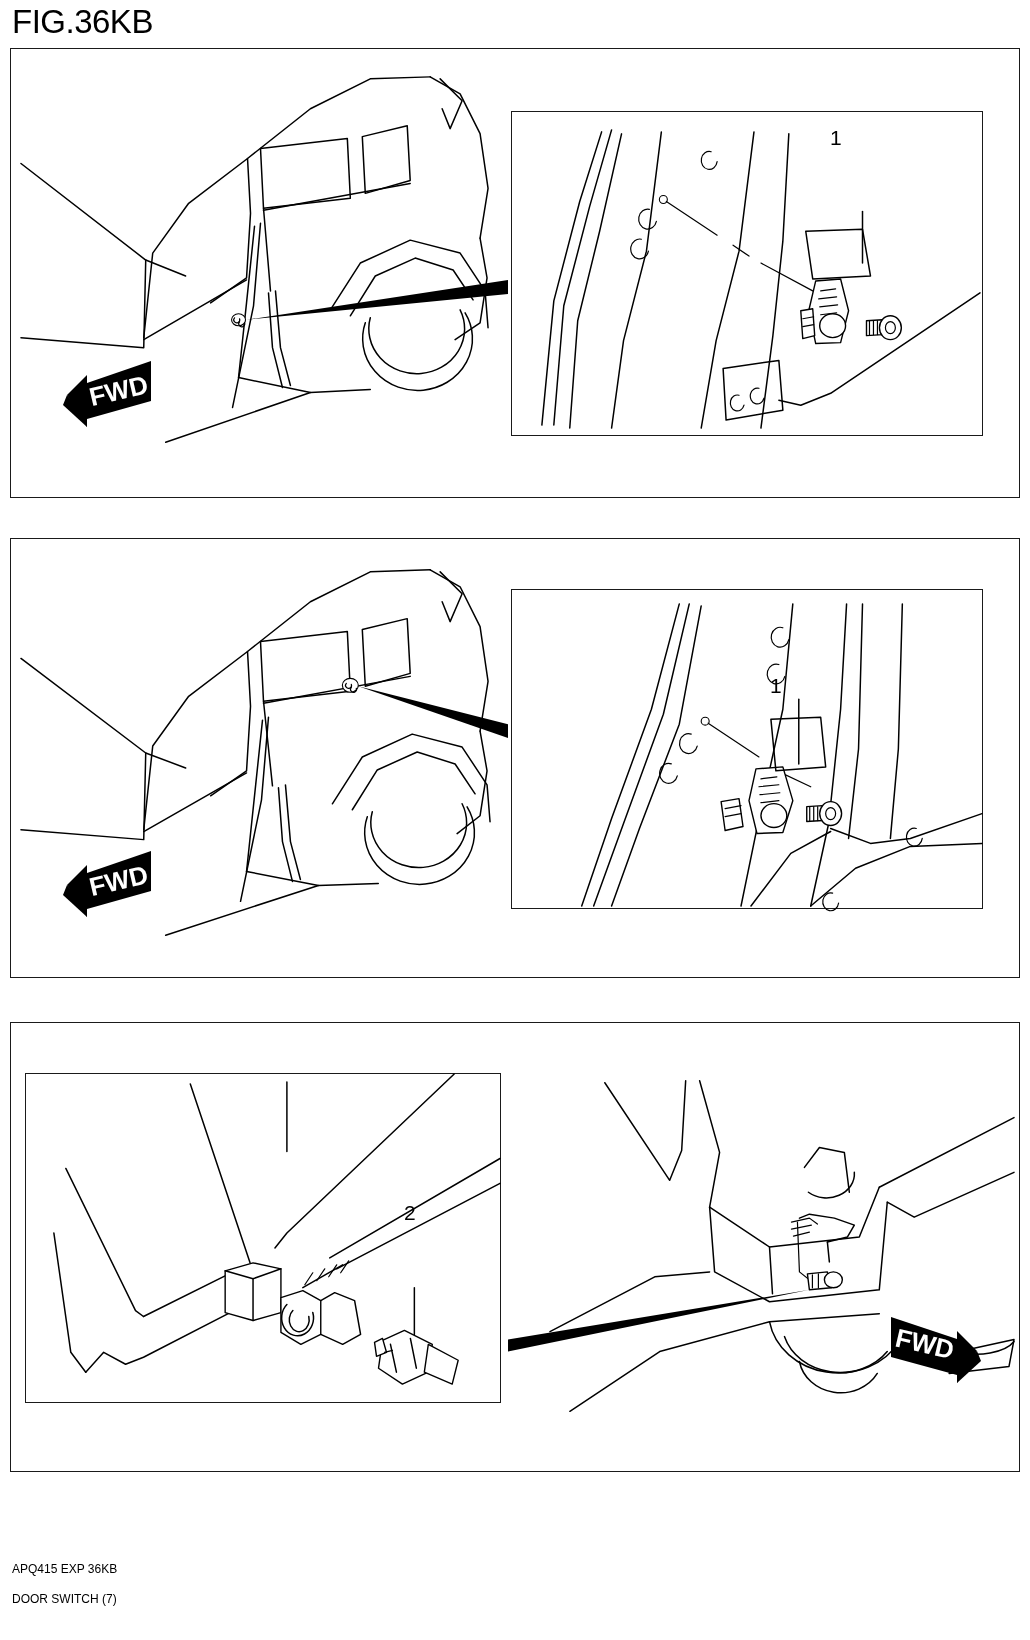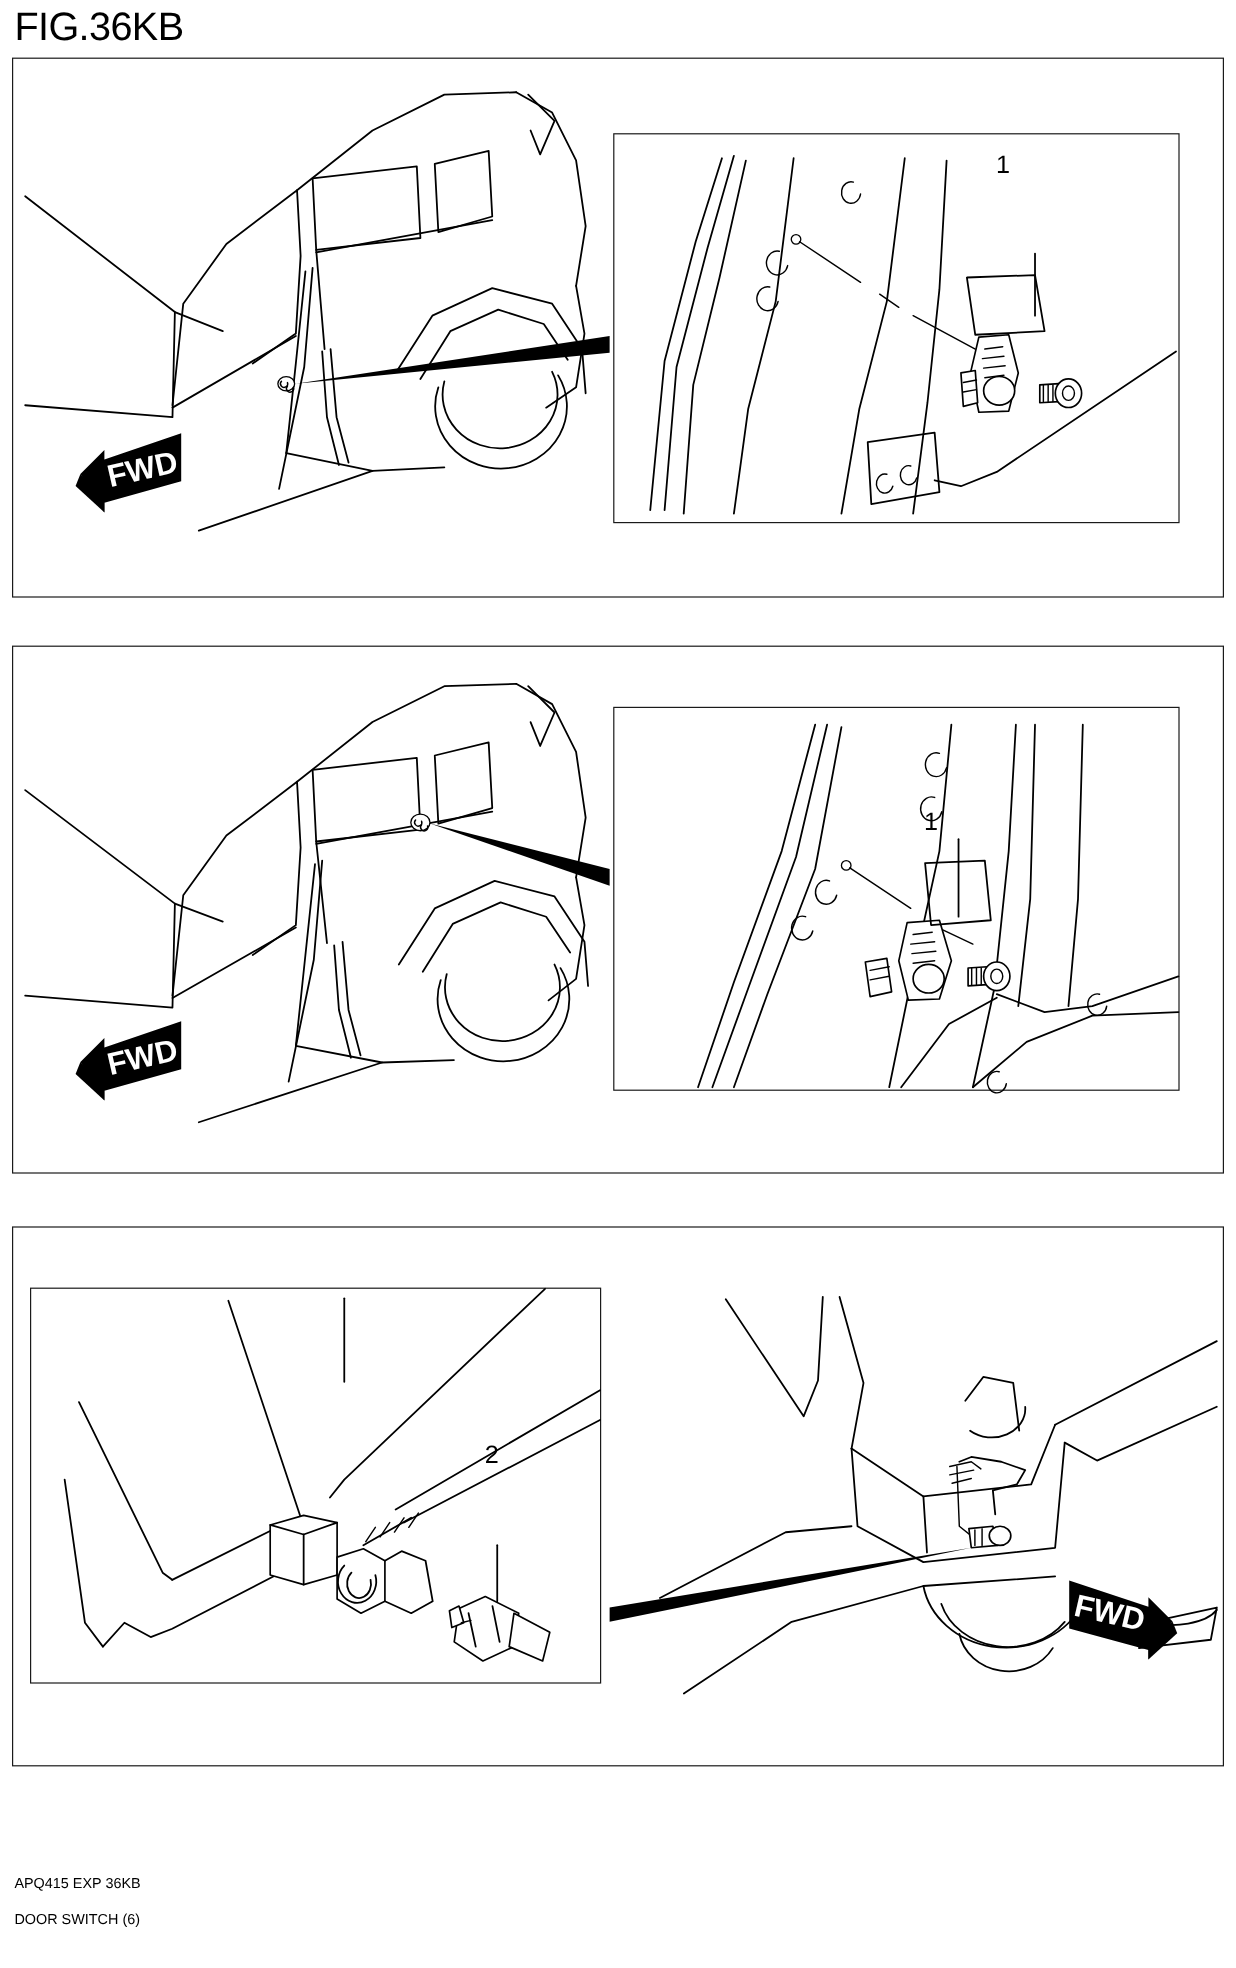--- a/index.html
+++ b/index.html
@@ -308,15 +308,15 @@
         <path class="wht" d="M350 270 L358 266 L362 280 L352 284 Z"></path>
         <path class="ln-thin" d="M360 280 L368 278"></path>
 
         <path class="ln" d="M390 215 L390 262"></path>
       </svg>
       <div class="callout" style="left:378px;top:128px;">2</div>
     </div>
   </div>
 
   <div class="footer" id="footer-code">APQ415 EXP 36KB</div>
-  <div class="footer" id="footer-name">DOOR SWITCH (6)</div>
+  <div class="footer" id="footer-name">DOOR SWITCH (7)</div>
 
 </div>
 
 </body></html>

